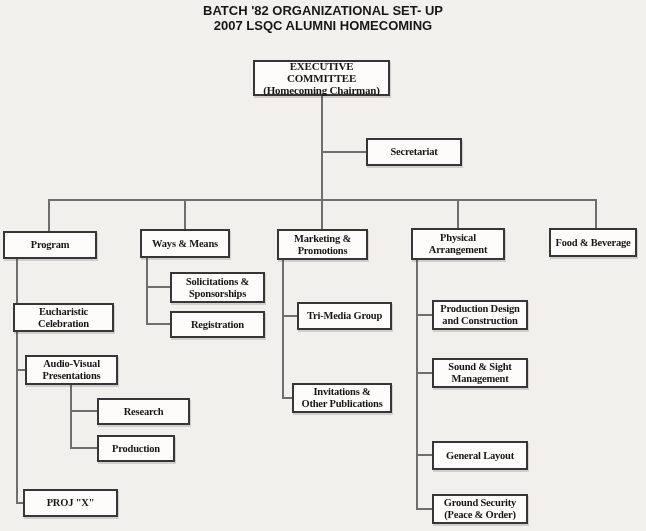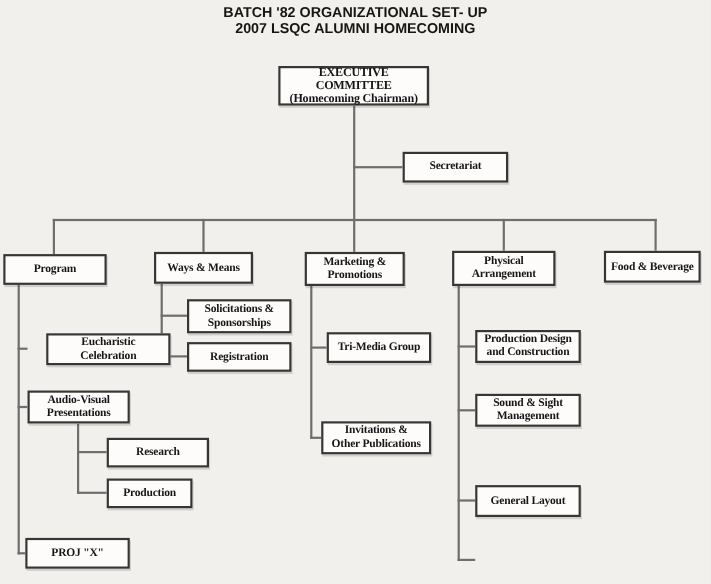--- a/index.html
+++ b/index.html
@@ -37,21 +37,21 @@
   #n-physical{left:411px;top:228px;width:94px;height:32px;}
   #n-food{left:549px;top:228px;width:88px;height:29px;}
   #n-solicitations{left:170px;top:272px;width:95px;height:31px;}
   #n-registration{left:170px;top:311px;width:95px;height:27px;}
   #n-trimedia{left:297px;top:302px;width:95px;height:28px;}
   #n-invitations{left:292px;top:383px;width:100px;height:30px;}
   #n-proddesign{left:432px;top:300px;width:96px;height:30px;}
   #n-soundsight{left:432px;top:358px;width:96px;height:30px;}
   #n-genlayout{left:432px;top:441px;width:96px;height:29px;}
   #n-groundsec{left:432px;top:494px;width:96px;height:30px;}
-  #n-eucharistic{left:42px;top:303px;width:113px;height:29px;}
+  #n-eucharistic{left:13px;top:303px;width:101px;height:29px;}
   #n-audiovisual{left:25px;top:355px;width:93px;height:30px;}
   #n-research{left:97px;top:398px;width:93px;height:27px;}
   #n-production{left:97px;top:435px;width:78px;height:27px;}
   #n-projx{left:23px;top:489px;width:95px;height:28px;}
 </style>
 </head>
 <body>
 
 <div id="canvas">
 
@@ -109,20 +109,22 @@
 
   <div class="node" id="n-trimedia">Tri-Media Group</div>
   <div class="node" id="n-invitations">Invitations &amp;
 Other Publications</div>
 
   <div class="node" id="n-proddesign">Production Design
 and Construction</div>
   <div class="node" id="n-soundsight">Sound &amp; Sight
 Management</div>
   <div class="node" id="n-genlayout">General Layout</div>
+  <div class="node" id="n-groundsec">Ground Security
+(Peace &amp; Order)</div>
 
   <div class="node" id="n-eucharistic">Eucharistic
 Celebration</div>
   <div class="node" id="n-audiovisual">Audio-Visual
 Presentations</div>
   <div class="node" id="n-research">Research</div>
   <div class="node" id="n-production">Production</div>
   <div class="node" id="n-projx">PROJ "X"</div>
 
 </div>

